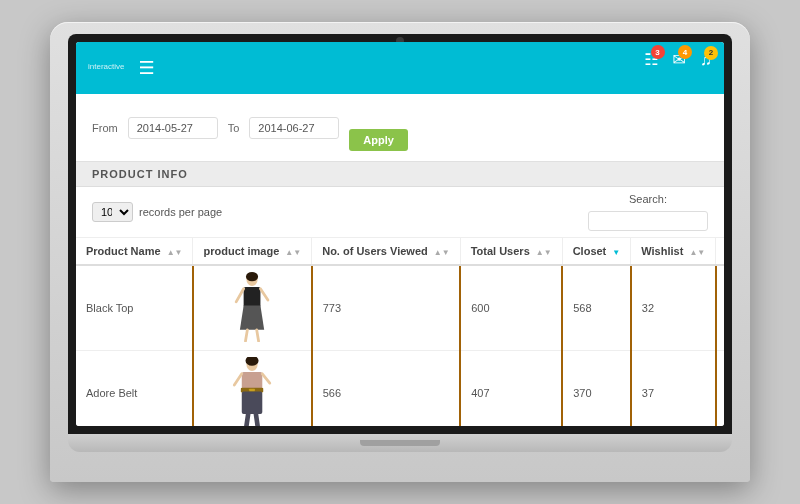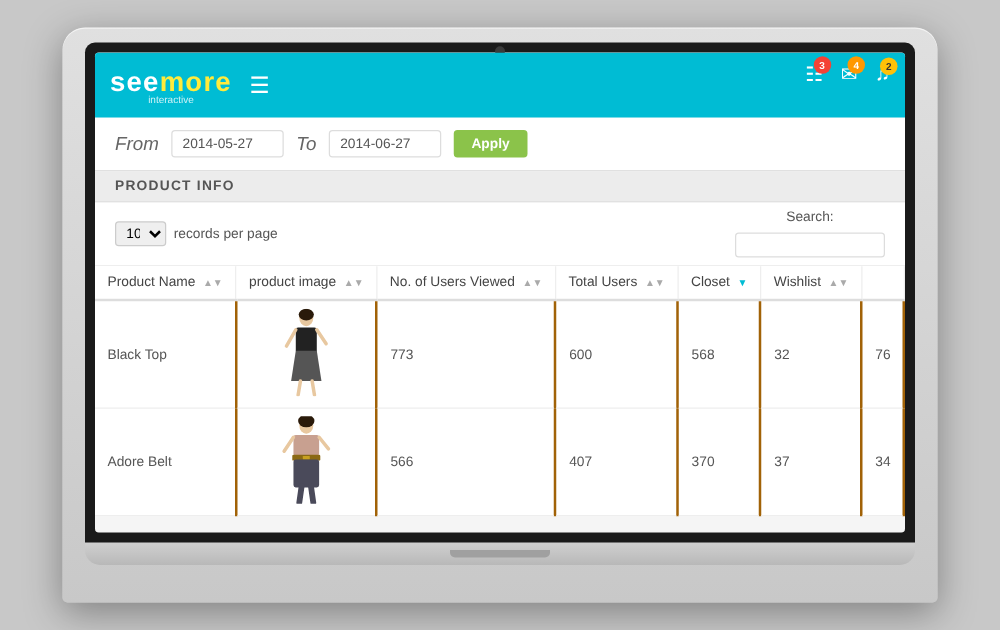--- a/index.html
+++ b/index.html
@@ -153,23 +153,22 @@
     .date-filter {
       background: white;
       padding: 10px 16px;
       display: flex;
       align-items: center;
       gap: 10px;
       border-bottom: 1px solid #e0e0e0;
     }
 
     .date-label {
-      font-size: 15px;
+      font-size: 11px;
       color: #666;
-      font-style: italic;
     }
 
     .date-input {
       border: 1px solid #ddd;
       border-radius: 3px;
       padding: 4px 8px;
       font-size: 11px;
       color: #555;
       width: 90px;
       outline: none;
@@ -177,20 +176,21 @@
 
     .apply-btn {
       background: #8bc34a;
       color: white;
       border: none;
       border-radius: 3px;
       padding: 5px 14px;
       font-size: 11px;
       cursor: pointer;
       font-weight: bold;
+      margin-top: 25px;
     }
 
     
     .section-title {
       background: #ececec;
       padding: 6px 16px;
       font-size: 11px;
       color: #555;
       font-weight: bold;
       letter-spacing: 1px;
@@ -247,21 +247,21 @@
       border-collapse: collapse;
       background: white;
       font-size: 11px;
     }
 
     .data-table th {
       background: white;
       padding: 7px 10px;
       text-align: left;
       color: #444;
-      font-weight: normal;
+      font-weight: bold;
       border-bottom: 2px solid #ddd;
       border-right: 1px solid #eee;
       white-space: nowrap;
       font-size: 11px;
     }
 
     .data-table th .sort-icon {
       color: #aaa;
       font-size: 8px;
       margin-left: 3px;
@@ -295,23 +295,20 @@
 </head>
 <body>
 
 <div class="laptop-outer">
   <div class="laptop-screen-bezel">
     <div class="screen">
 
       <div class="app-header">
         <div class="logo-area">
           <div>
-            <div class="logo-text">
-              <span class="see">see</span><span class="more">more</span>
-            </div>
             <span class="logo-sub">interactive</span>
           </div>
           <span class="hamburger-icon">☰</span>
         </div>
 
         <div class="header-icons">
           <div class="header-icon-wrap">
             <span class="icon-sym">☷</span>
             <span class="badge badge-red">3</span>
           </div>

